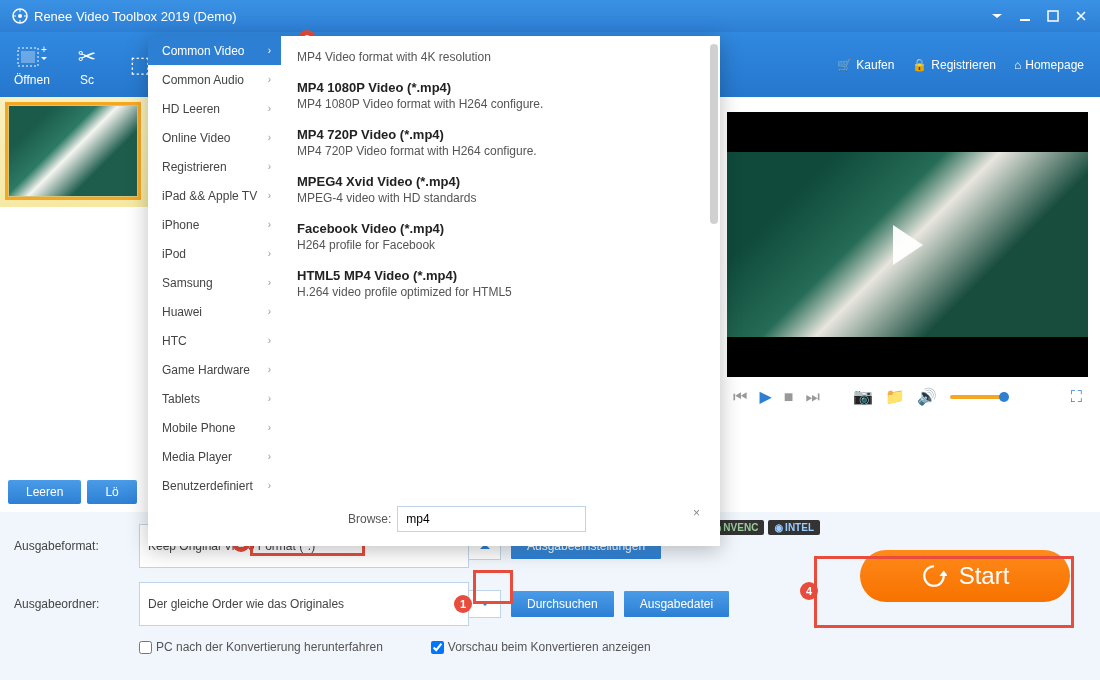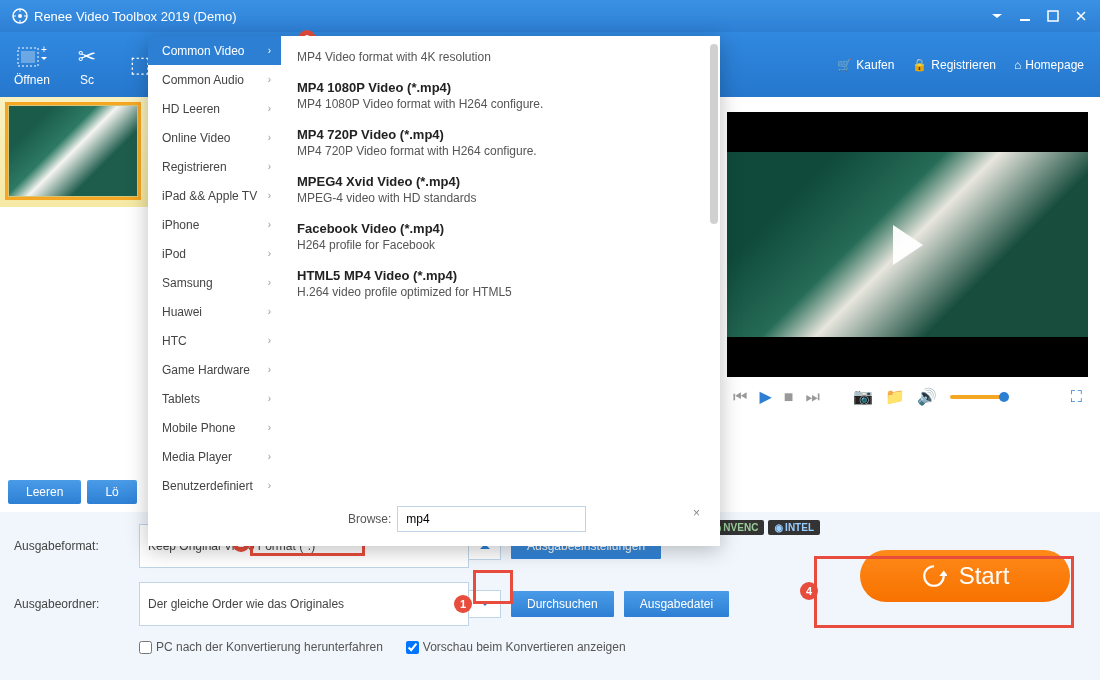--- a/index.html
+++ b/index.html
@@ -31,21 +31,21 @@
 .vol-slider::after{content:'';position:absolute;right:-4px;top:-3px;width:10px;height:10px;background:#2d7fd4;border-radius:50%;}
 .bottom-panel{background:#f0f6fc;padding:12px 14px;height:168px;position:relative;}
 .encoder-badges{position:absolute;right:280px;top:8px;display:flex;gap:4px;}
 .badge{background:#333;color:#9c9;font-size:10px;font-weight:bold;padding:2px 6px;border-radius:2px;display:flex;align-items:center;gap:2px;}
 .form-row{display:flex;align-items:center;margin-bottom:14px;font-size:12px;}
 .form-label{width:125px;color:#444;}
 .form-input{flex:0 0 330px;border:1px solid #c0d4e8;height:44px;display:flex;align-items:center;padding:0 8px;background:#fff;font-size:12px;color:#444;}
 .dd-arrow{width:32px;height:28px;border:1px solid #c0d4e8;border-left:none;background:#fff;display:flex;align-items:center;justify-content:center;cursor:pointer;}
 .dd-arrow svg{fill:#2d7fd4;}
 .btn-blue{background:linear-gradient(#4a9ce8,#2d7fd4);color:#fff;border:none;padding:6px 16px;font-size:12px;cursor:pointer;margin-left:10px;border-radius:1px;}
-.checkbox-row{display:flex;gap:23px;font-size:12px;color:#555;margin-top:6px;padding-left:125px;}
+.checkbox-row{display:flex;gap:48px;font-size:12px;color:#555;margin-top:6px;padding-left:125px;}
 .checkbox-row label{display:flex;align-items:center;gap:4px;}
 .start-btn{position:absolute;right:30px;top:38px;width:210px;height:52px;background:linear-gradient(#ff8a1a,#f77200);border-radius:26px;display:flex;align-items:center;justify-content:center;gap:12px;color:#fff;font-size:24px;cursor:pointer;border:none;}
 .start-btn svg{width:26px;height:26px;fill:#fff;}
 .red-box{position:absolute;border:3px solid #e74c3c;pointer-events:none;}
 .red-num{position:absolute;width:18px;height:18px;background:#e74c3c;color:#fff;border-radius:50%;font-size:11px;display:flex;align-items:center;justify-content:center;font-weight:bold;pointer-events:none;}
 .dropdown-panel{position:absolute;top:36px;left:148px;width:572px;height:510px;background:#fff;box-shadow:0 4px 20px rgba(0,0,0,0.25);display:flex;z-index:50;}
 .dd-cats{width:133px;background:#fff;max-height:470px;overflow:hidden;}
 .dd-cat{height:29px;display:flex;align-items:center;justify-content:space-between;padding:0 10px 0 14px;font-size:12px;color:#444;cursor:pointer;}
 .dd-cat.active{background:#2d7fd4;color:#fff;}
 .dd-cat .chev{font-size:10px;color:#999;}

